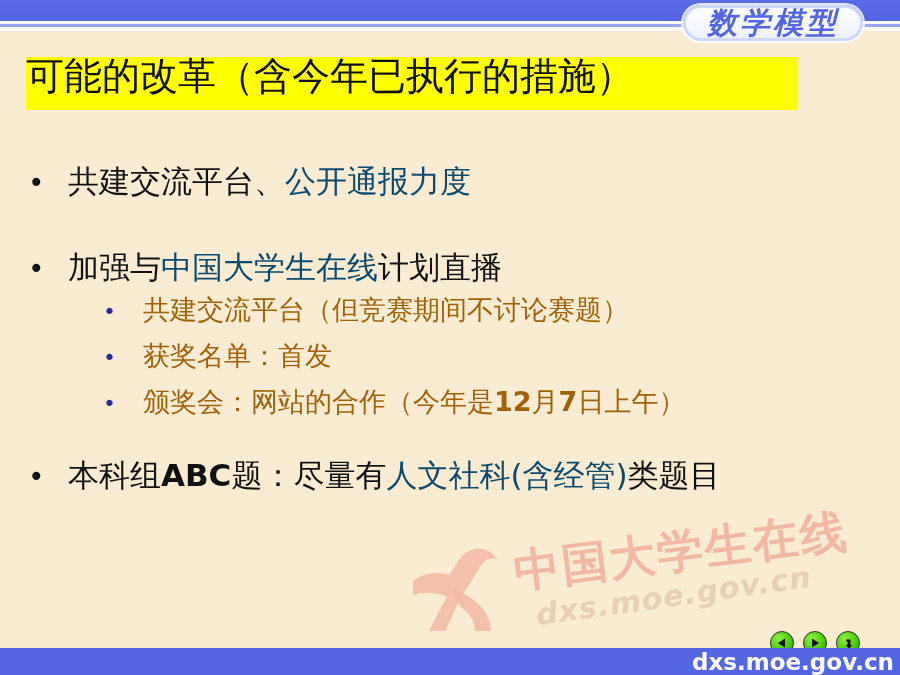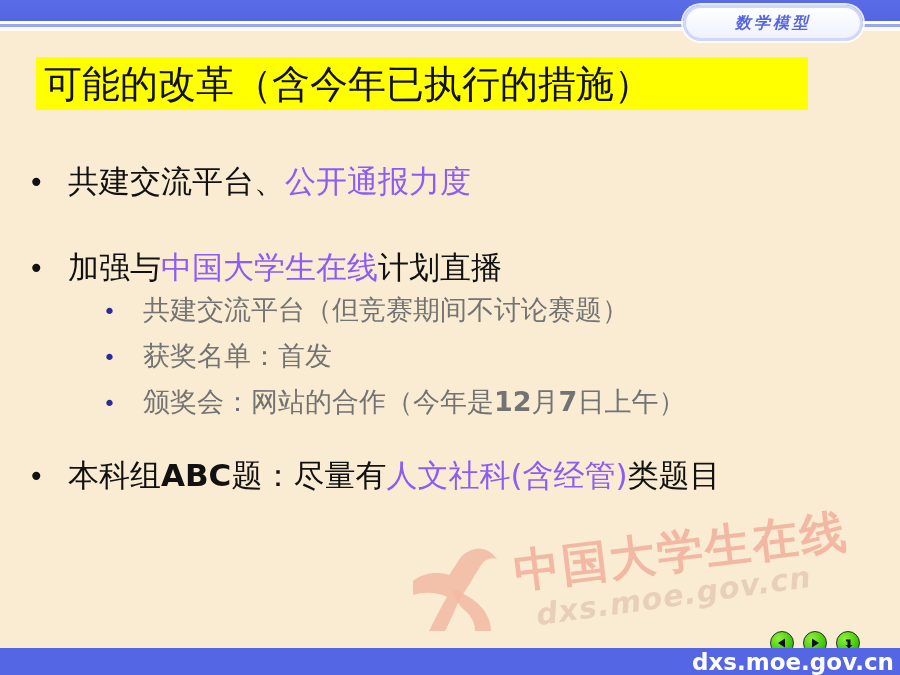--- a/index.html
+++ b/index.html
@@ -53,36 +53,34 @@
     box-shadow: 0 0 0 2px rgba(255,255,255,0.85);
     display: flex;
     align-items: center;
     justify-content: center;
     box-sizing: border-box;
   }
   .badge-text {
     font-family: "DejaVu Serif", "Liberation Serif", serif;
     font-style: italic;
     font-weight: bold;
-    font-size: 16px;
+    font-size: 30px;
     letter-spacing: 3px;
     color: #5566e4;
     white-space: nowrap;
   }
 
   
   .title-band {
     position: absolute;
-    left: 36px; top: 57px;
+    left: 26px; top: 57px;
     width: 772px; height: 53px;
     background: #ffff00;
     display: flex;
-    align-items: center;
     box-sizing: border-box;
-    padding-left: 8px;
   }
   .title-text {
     font-family: "DejaVu Sans", "Liberation Sans", sans-serif;
     font-size: 38px;
     font-weight: 500;
     color: #111111;
     letter-spacing: 0px;
     white-space: nowrap;
     line-height: 1;
   }
@@ -125,25 +123,25 @@
     width: 40px;
     margin-left: 103px;
     flex: none;
     font-size: 22px;
     line-height: 1;
     color: #2b2b9e;
   }
   .lvl2-text {
     font-family: "DejaVu Sans", "Liberation Sans", sans-serif;
     font-size: 27px;
-    color: #737373;
+    color: #a16207;
     white-space: nowrap;
     line-height: 1.15;
   }
-  .red { color: #8b5cf6; }
+  .red { color: #0c4a6e; }
   .bold { font-weight: bold; }
 
   .blk-1 { position: absolute; left: 0; top: 14px;  width: 900px; }
   .blk-2 { position: absolute; left: 0; top: 100px; width: 900px; }
   .blk-3 { position: absolute; left: 0; top: 144px; width: 900px; }
   .blk-4 { position: absolute; left: 0; top: 190px; width: 900px; }
   .blk-5 { position: absolute; left: 0; top: 236px; width: 900px; }
   .blk-6 { position: absolute; left: 0; top: 308px; width: 900px; }
 
   

